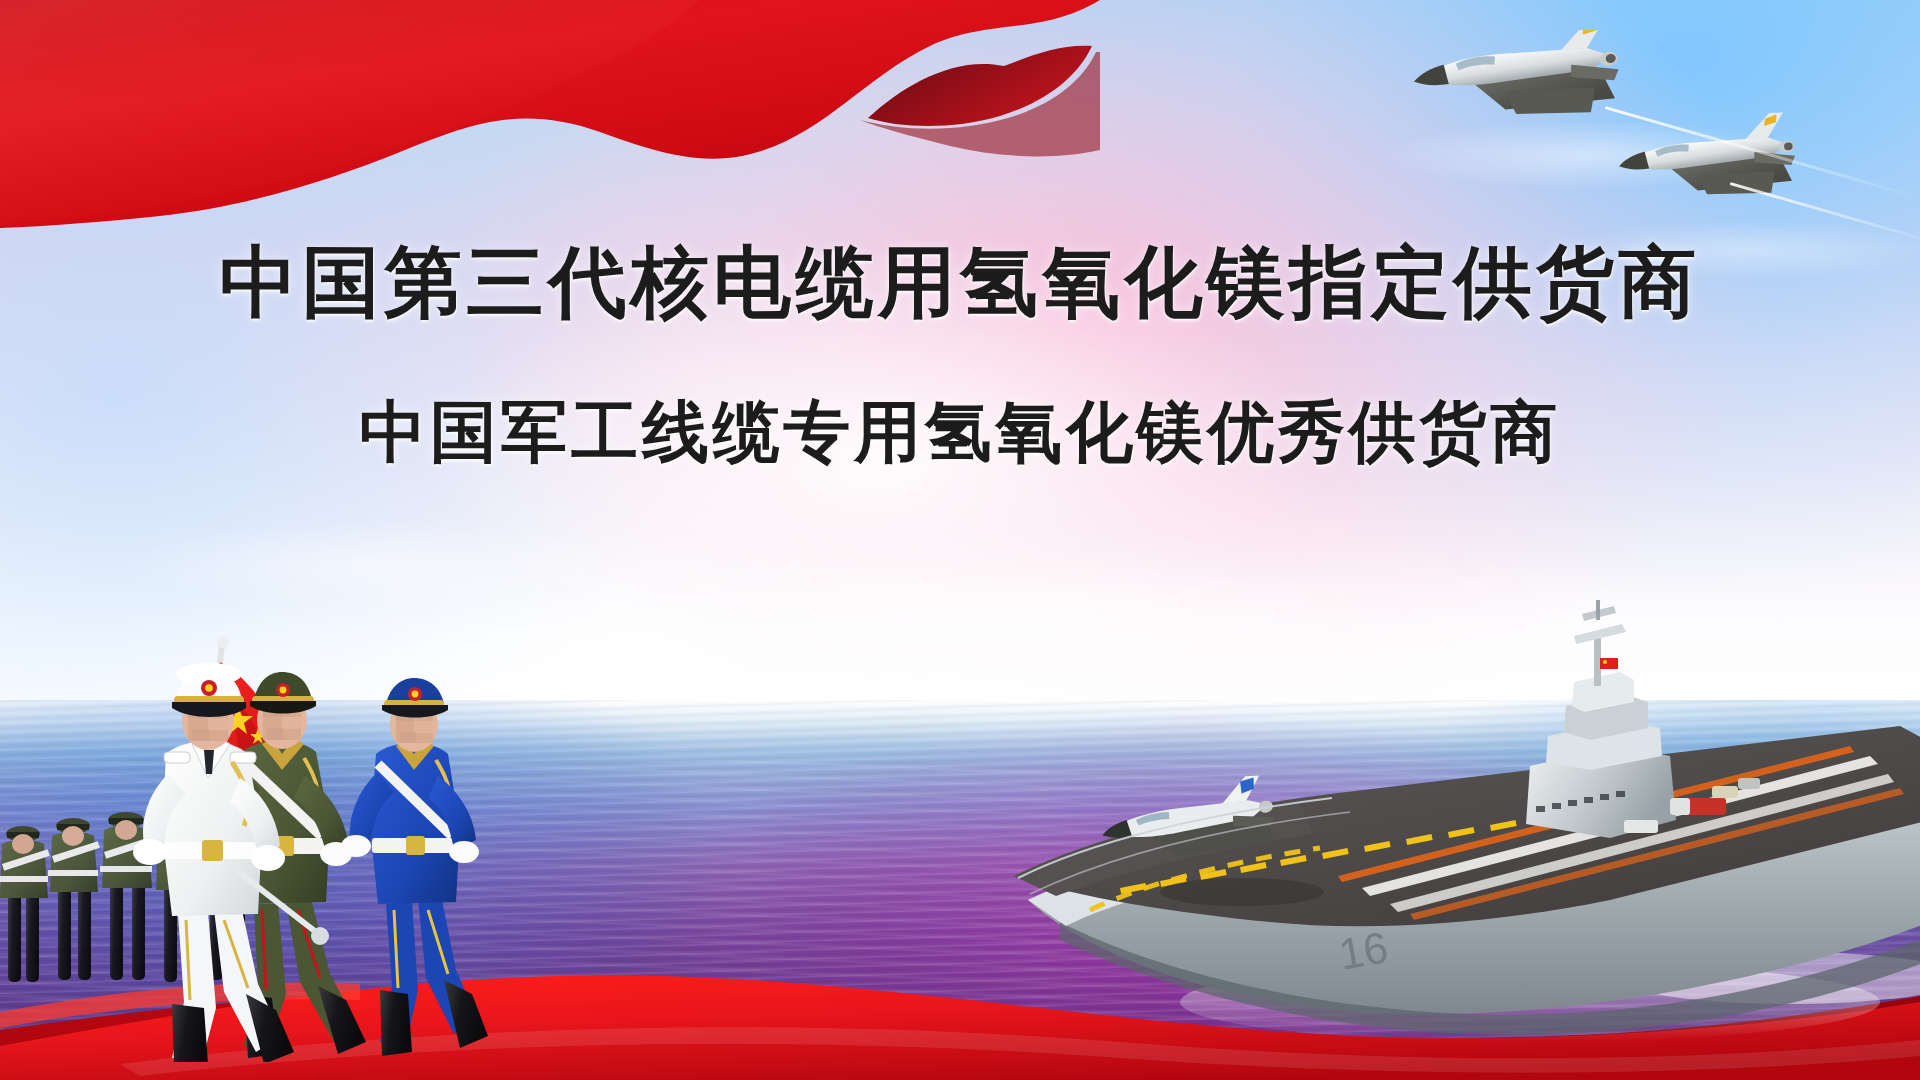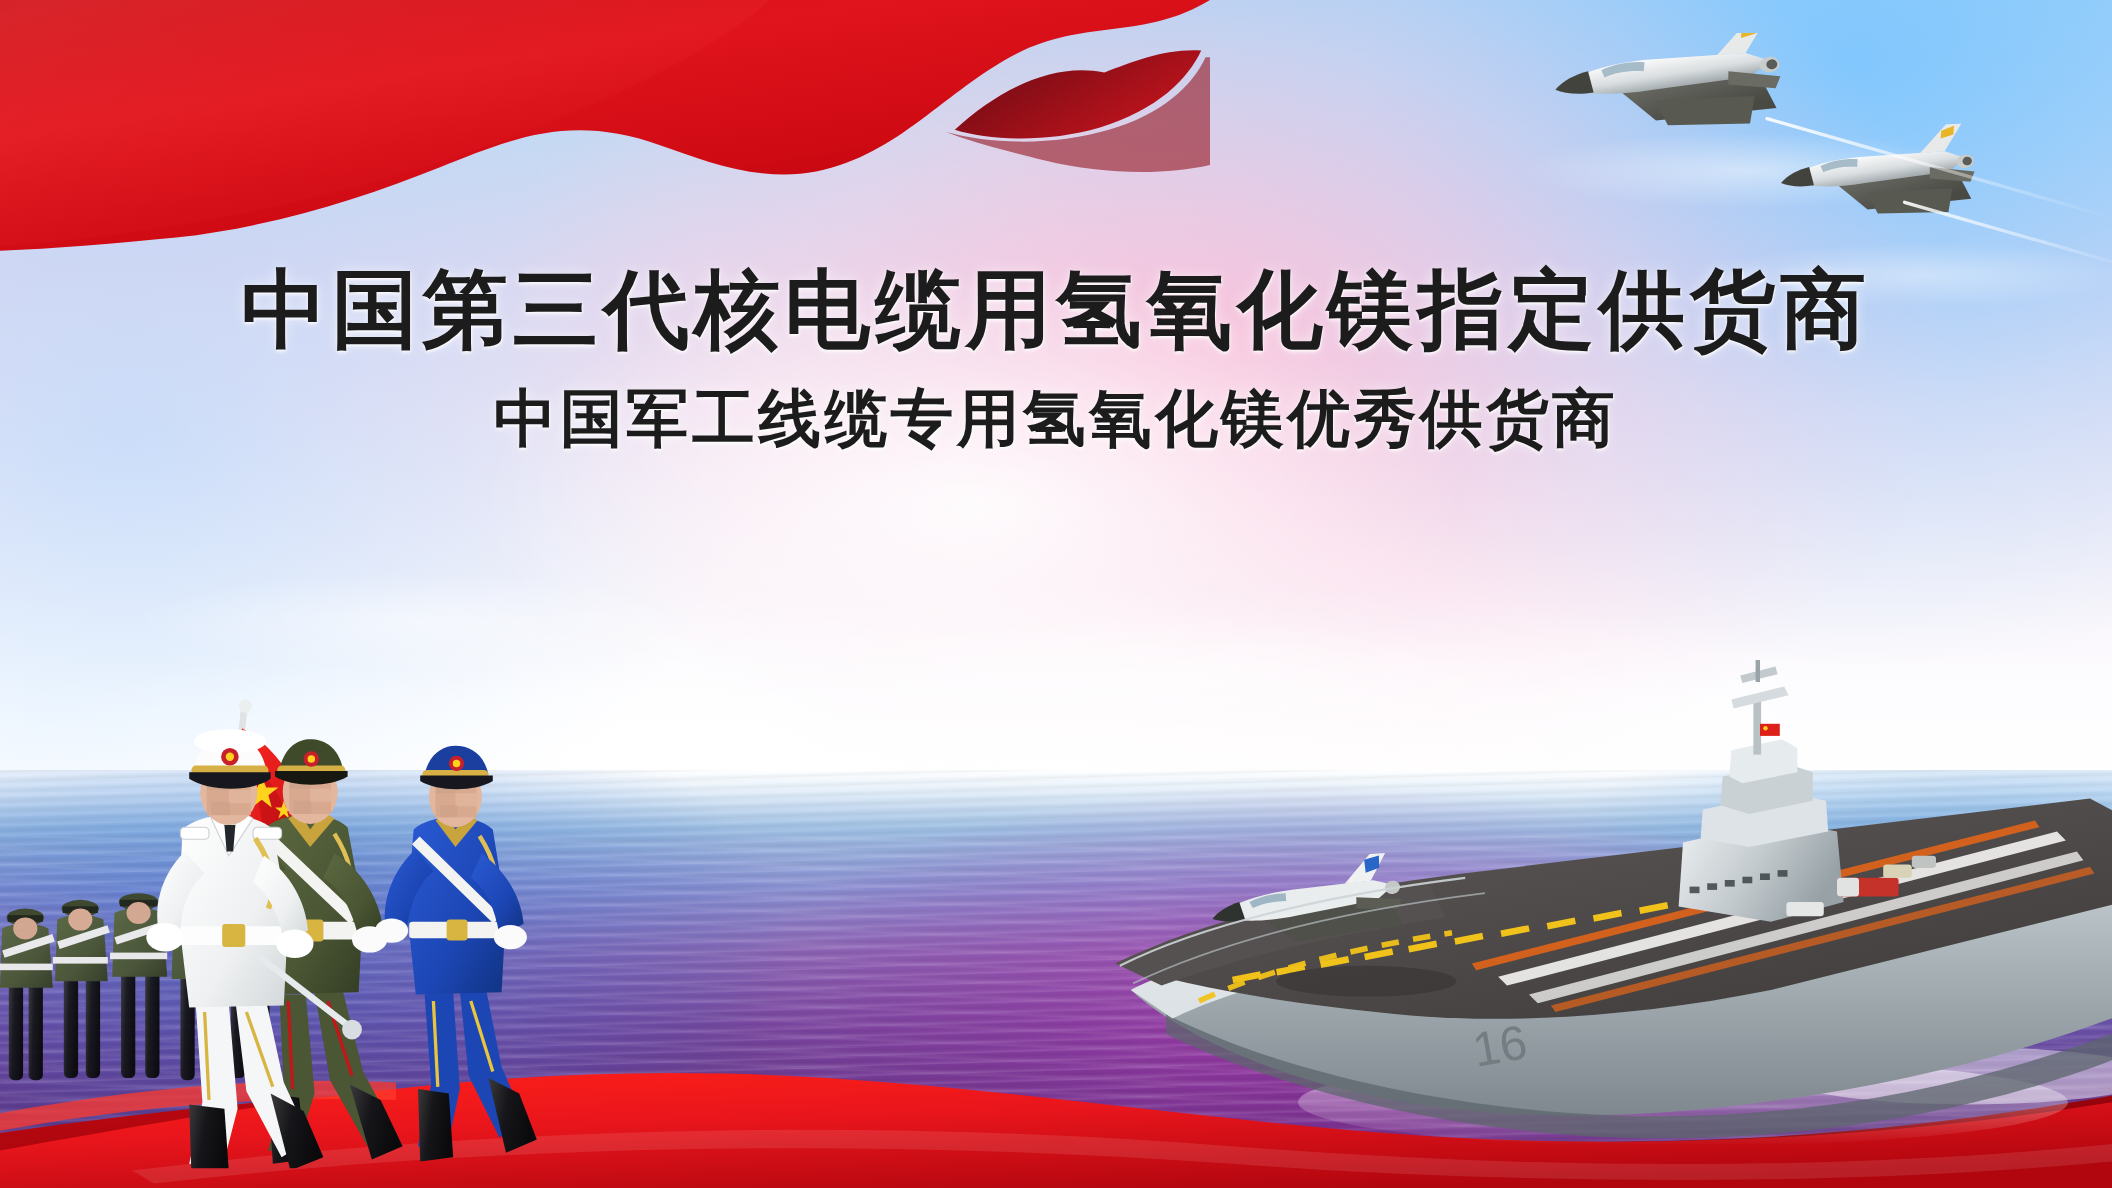--- a/index.html
+++ b/index.html
@@ -95,33 +95,33 @@
 
   
   .ribbon{position:absolute;left:0;bottom:0;width:1920px;height:230px;}
 
   
   .titles{
     position:absolute;left:0;top:236px;width:1920px;
     text-align:center;z-index:40;
   }
   .title-line{
-    font-family:Liberation Serif, serif;
+    font-family:Liberation Sans, sans-serif;
     color:#1c1c1c;
     font-weight:bold;
     letter-spacing:.055em;
     line-height:1.18;
     white-space:nowrap;
     text-shadow:
       0 2px 3px rgba(255,255,255,.80),
       0 0 12px rgba(255,255,255,.55),
       1px 1px 0 rgba(255,255,255,.4);
   }
   .title-line.l1{font-size:78px;}
-  .title-line.l2{font-size:57px;margin-top:20px;}
+  .title-line.l2{font-size:67px;margin-top:64px;}
 
   
   .carrier{position:absolute;right:-10px;bottom:40px;width:960px;height:470px;z-index:20;}
 
   
   .guard{position:absolute;left:-14px;bottom:18px;width:560px;height:460px;z-index:30;}
 </style>
 </head>
 <body>
 

